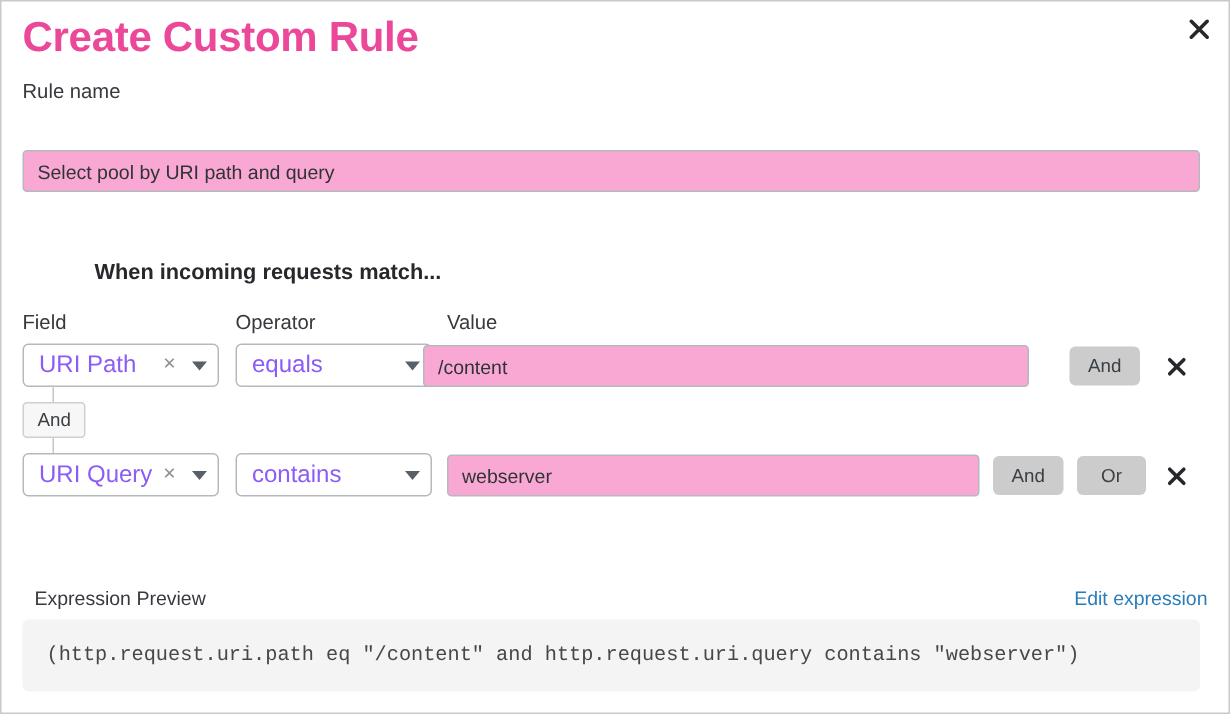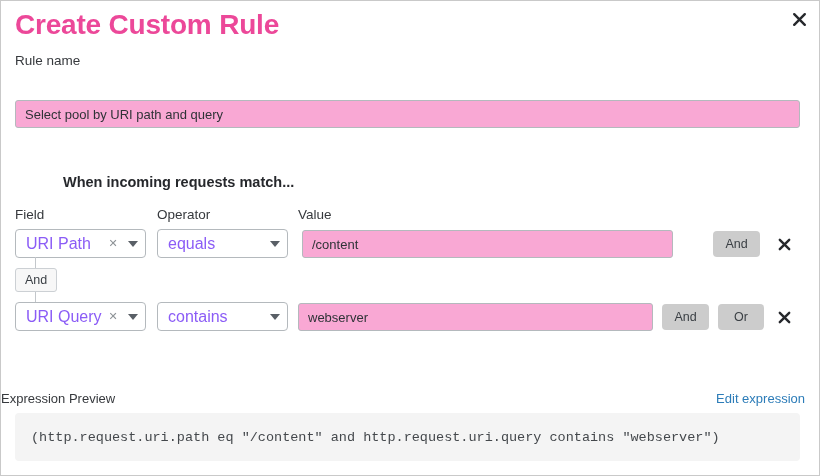--- a/index.html
+++ b/index.html
@@ -136,21 +136,21 @@
   }
   .caret-tri {
     width: 0; height: 0;
     border-left: 5px solid transparent;
     border-right: 5px solid transparent;
     border-top: 6px solid #595f66;
   }
 
   #field-select-1    { left: 14px;  top: 228px; width: 131px; }
   #operator-select-1 { left: 156px; top: 228px; width: 131px; align-items: center; }
-  #value-input-1     { left: 301px; top: 229px; width: 371px; height: 28px; }
+  #value-input-1     { left: 281px; top: 229px; width: 404px; height: 28px; }
 
   #field-select-2    { left: 14px;  top: 301px; width: 131px; }
   #operator-select-2 { left: 156px; top: 301px; width: 131px; align-items: center; }
   #value-input-2     { left: 297px; top: 302px; width: 355px; height: 28px; }
 
   
   .logic-btn {
     position: absolute;
     box-sizing: border-box;
     height: 26px;
@@ -213,21 +213,21 @@
     border: 1px solid #ccd0d4;
     border-radius: 3px;
     font-size: 12.5px;
     color: #3a3f44;
     cursor: pointer;
   }
 
   
   .expr-label {
     position: absolute;
-    left: 0;
+    left: 22px;
     top: 390px;
     font-size: 13px;
     color: #36393d;
   }
   .expr-edit-link {
     position: absolute;
     right: 14px;
     top: 390px;
     font-size: 13px;
     color: #2c7cb8;

